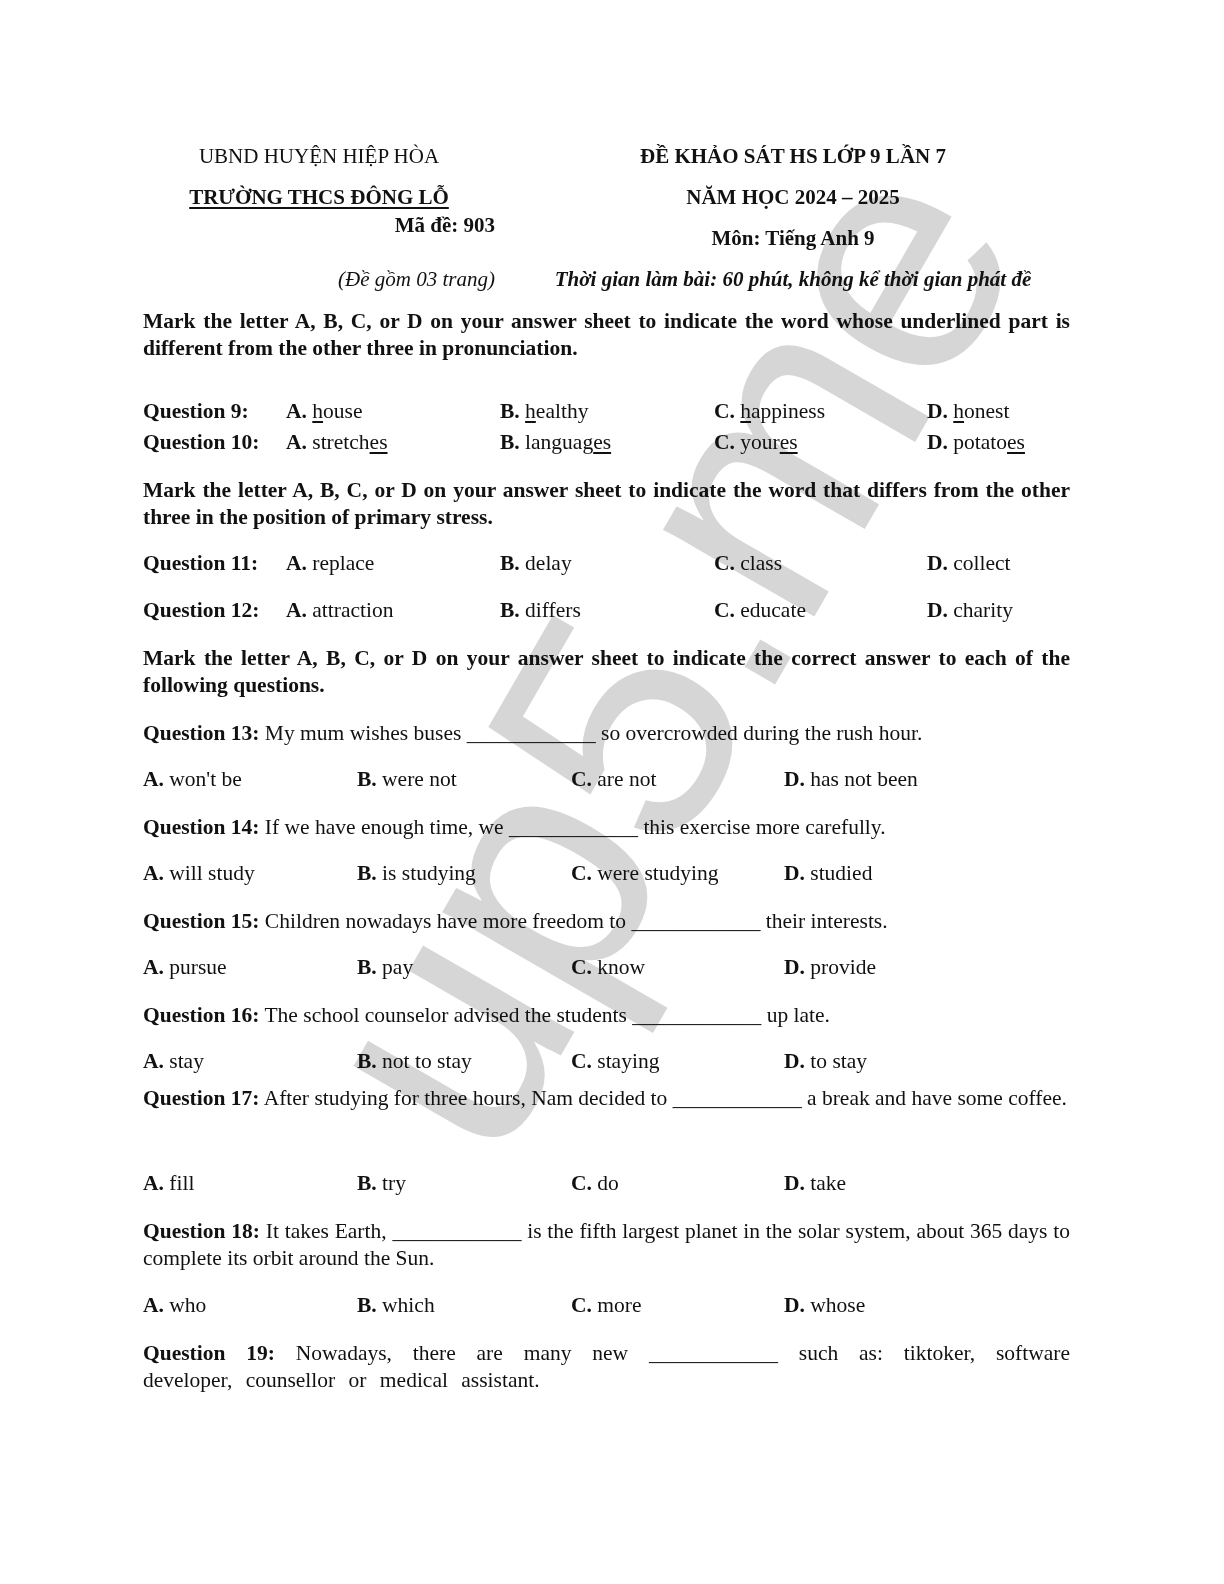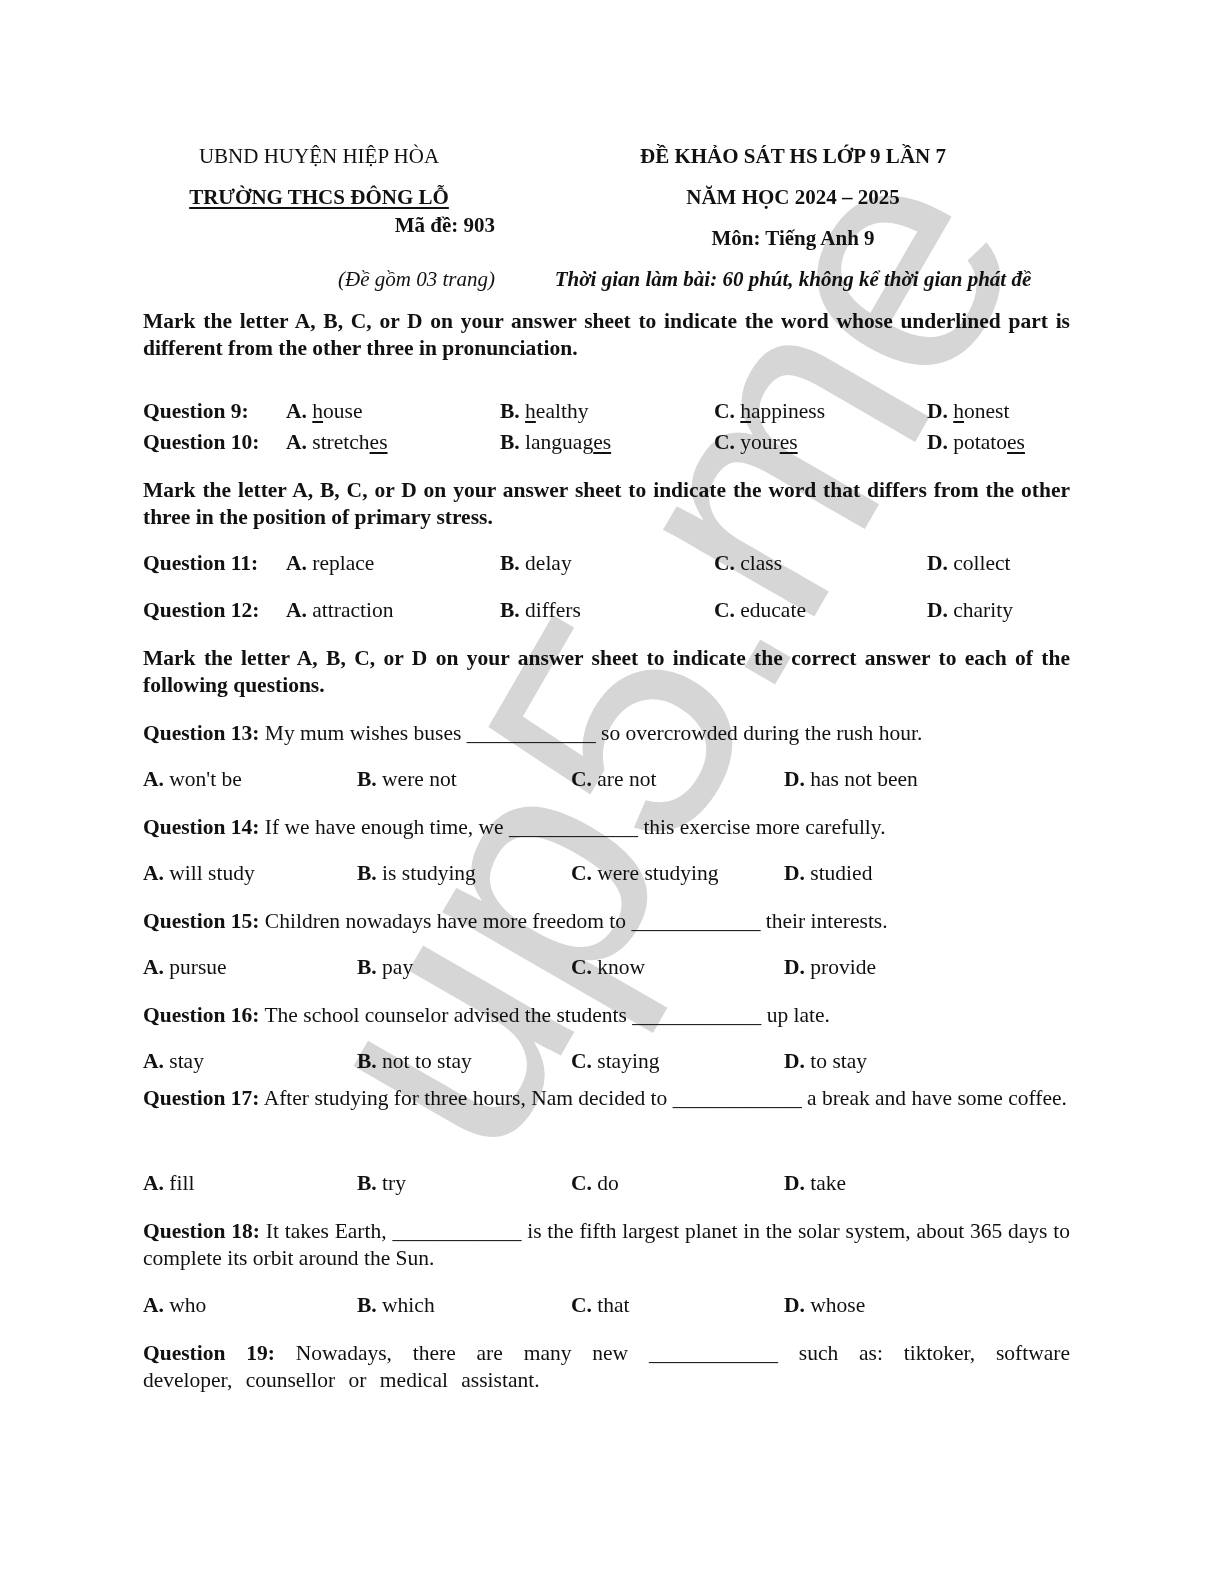--- a/index.html
+++ b/index.html
@@ -134,19 +134,19 @@
     <span class="opt m1"><span class="letter">A.</span> <span>fill</span></span>
     <span class="opt m2"><span class="letter">B.</span> <span>try</span></span>
     <span class="opt m3"><span class="letter">C.</span> <span>do</span></span>
     <span class="opt m4"><span class="letter">D.</span> <span>take</span></span>
   </div>
 
   <div class="stem" style="top:1218px;"><span class="qlabel-inline">Question 18:</span> <span>It takes Earth, ____________ is the fifth largest planet in the solar system, about 365 days to complete its orbit around the Sun.</span></div>
   <div class="row" style="top:1293px;">
     <span class="opt m1"><span class="letter">A.</span> <span>who</span></span>
     <span class="opt m2"><span class="letter">B.</span> <span>which</span></span>
-    <span class="opt m3"><span class="letter">C.</span> <span>that</span></span>
+    <span class="opt m3"><span class="letter">C.</span> <span>more</span></span>
     <span class="opt m4"><span class="letter">D.</span> <span>whose</span></span>
   </div>
 
   <div class="stem" style="top:1340px; word-spacing: 8px;"><span class="qlabel-inline">Question 19:</span> <span>Nowadays, there are many new ____________ such as: tiktoker, software developer, counsellor or medical assistant.</span></div>
 
 </div>
 
 </body></html>

